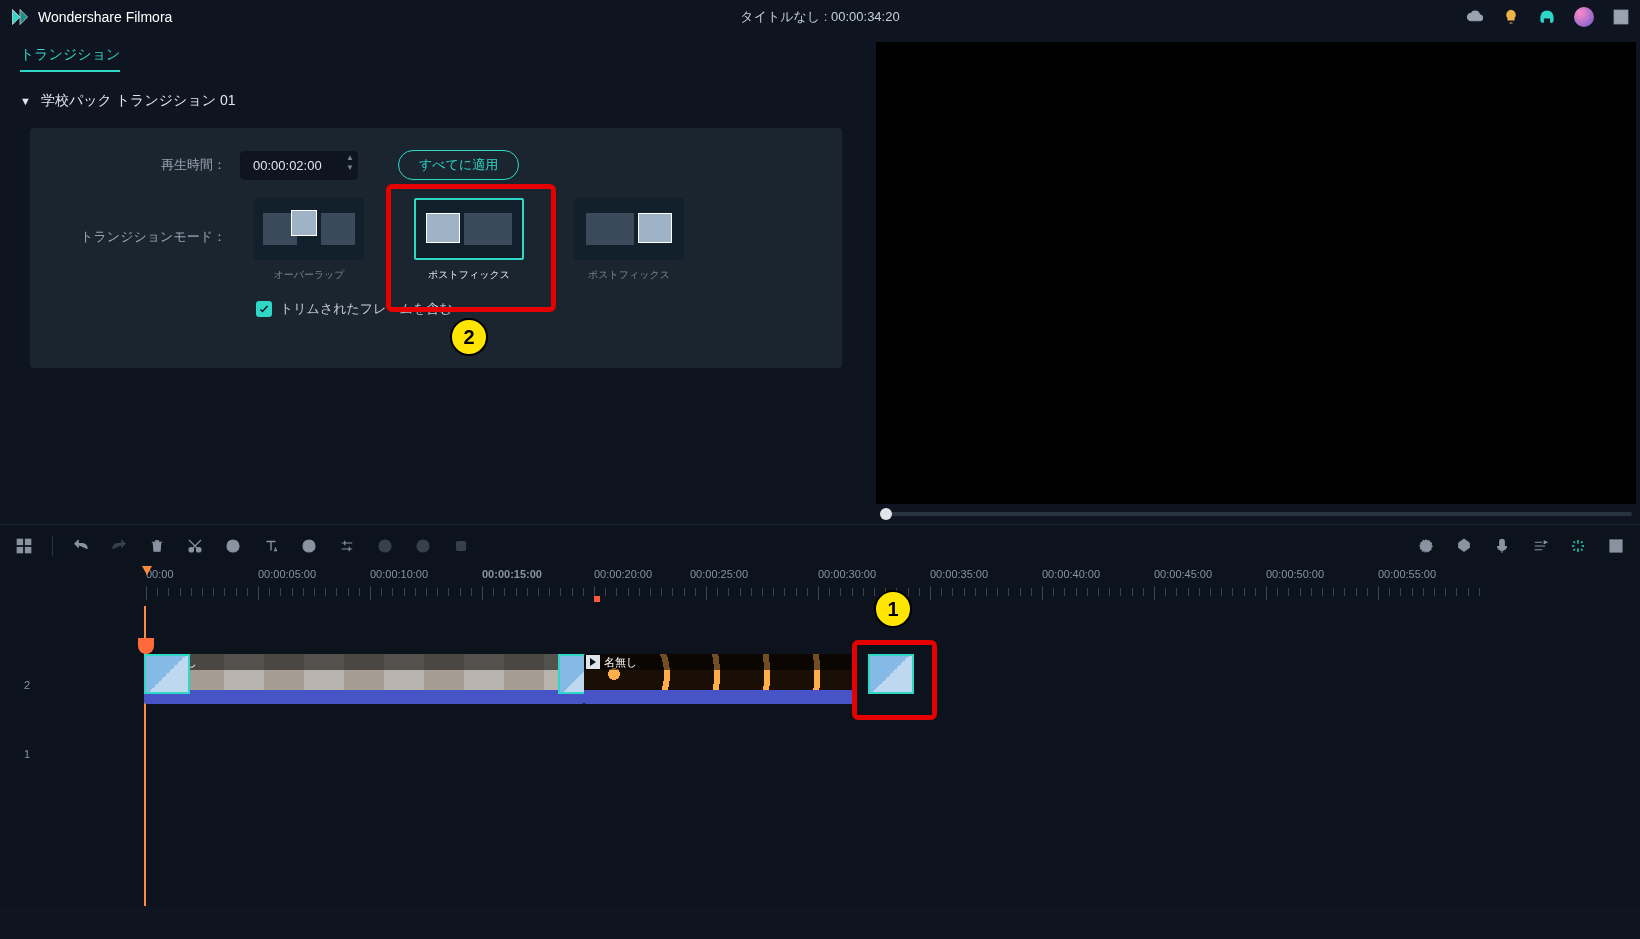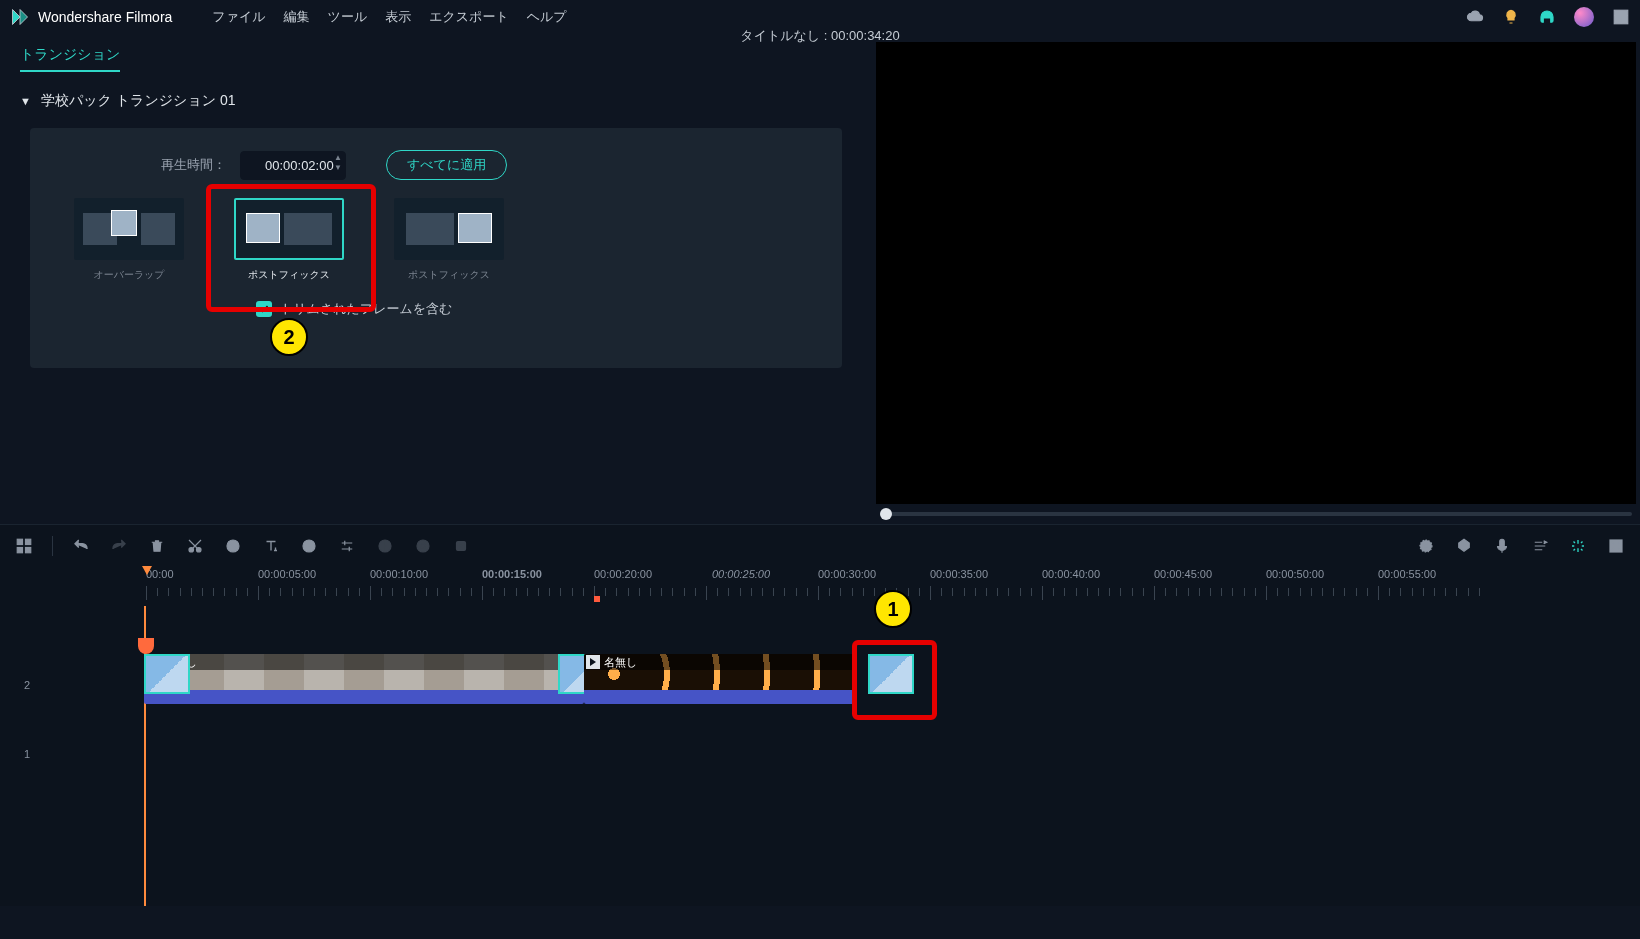--- a/index.html
+++ b/index.html
@@ -5,36 +5,36 @@
   * { box-sizing: border-box; margin: 0; padding: 0; font-family: "Hiragino Sans", "Meiryo", sans-serif; }
   body { background: #0e1521; color: #c5ccd4; font-size: 13px; width: 1640px; height: 939px; overflow: hidden; }
   
   
   .menubar { height: 34px; background: #0e1521; display:flex; align-items:center; padding: 0 10px; }
   .logo { width: 20px; height: 20px; margin-right: 8px; display:flex; align-items:center; justify-content:center; }
   .logo svg { width:20px; height:20px; }
   .app-name { color:#fff; font-size:14px; font-weight:500; margin-right: 40px; }
   .menu-items { display:flex; gap: 18px; }
   .menu-items span { color:#c5ccd4; cursor:pointer; }
-  .title-center { position:absolute; left:50%; transform:translateX(-50%); color:#c5ccd4; font-size:13px; top:8px;margin-top:19px; }
+  .title-center { position:absolute; left:50%; transform:translateX(-50%); color:#c5ccd4; font-size:13px; top:8px; }
   .menubar-right { margin-left:auto; display:flex; gap: 18px; align-items:center; }
   .menubar-right .ico { width:18px; height:18px; display:flex; align-items:center; justify-content:center; color:#9aa3b0; cursor:pointer; }
   .avatar { width:20px; height:20px; border-radius:50%; background: radial-gradient(circle at 30% 30%, #ff8ac9, #6a5acd); }
   
   
   .workspace { display:flex; height: 490px; }
   .left-panel { width: 872px; background:#0e1521; display:flex; flex-direction:column; }
   .tab-row { padding: 12px 20px 0 20px; }
   .tab { color:#2fd7c7; font-size:14px; border-bottom:2px solid #2fd7c7; padding-bottom:6px; display:inline-block; }
   .section-header { padding: 20px 20px 10px 20px; display:flex; align-items:center; color:#e0e5ea; font-size:14px; }
   .section-header .caret { margin-right:10px; font-size:11px; }
   .properties-card { margin: 8px 30px 0 30px; background:#1b2530; border-radius:4px; padding: 22px 30px 50px 30px; position:relative; }
   .prop-row { display:flex; align-items:center; margin-bottom: 18px; }
   .prop-label { width: 180px; text-align:right; color:#9aa3b0; padding-right: 14px; }
-  .time-input { background:#0e1521; border:1px solid #0e1521; color:#e0e5ea; padding:6px 34px 6px 24px; border-radius:4px; width:106px; position:relative; }
+  .time-input { background:#0e1521; border:1px solid #0e1521; color:#e0e5ea; padding:6px 34px 6px 12px; border-radius:4px; width:118px; position:relative; }
   .spinbox { position:relative; display:inline-block; }
   .spin-btns { position:absolute; right:4px; top:2px; display:flex; flex-direction:column; }
   .spin-btns div { font-size:8px; line-height:10px; color:#7a838f; cursor:pointer; }
   .apply-all-btn { margin-left: 40px; border:1.5px solid #2fd7c7; color:#2fd7c7; background:transparent; padding:5px 20px; border-radius:16px; cursor:pointer; font-size:13px; }
   .mode-options { display:flex; gap: 50px; margin-left: 14px; }
   .mode-opt { display:flex; flex-direction:column; align-items:center; cursor:pointer; }
   .mode-thumb { width:110px; height:62px; background:#12202c; border-radius:2px; display:flex; align-items:center; justify-content:center; margin-bottom:8px; position:relative; }
   .mode-opt.selected .mode-thumb { border:2px solid #2fd7c7; }
   .mode-opt .mode-label { color:#7a838f; font-size:10px; }
   .mode-opt.selected .mode-label { color:#e0e5ea; }
@@ -105,28 +105,20 @@
 <body>
 
 <div class="menubar">
   <div class="logo">
     <svg viewBox="0 0 24 24">
         <path d="M3 3 L12 12 L3 21 Z" fill="#2fd7c7"></path>
         <path d="M12 3 L21 12 L12 21 Z" fill="#1a8f85"></path>
       </svg>
   </div>
   <span class="app-name">Wondershare Filmora</span>
-  <div class="menu-items">
-    <span>ファイル</span>
-    <span>編集</span>
-    <span>ツール</span>
-    <span>表示</span>
-    <span>エクスポート</span>
-    <span>ヘルプ</span>
-  </div>
   <div class="title-center">タイトルなし : 00:00:34:20</div>
   <div class="menubar-right">
     <div class="ico">
         <svg viewBox="0 0 24 24" fill="none">
           <path d="M7 17a5 5 0 010-10 6 6 0 0111 2 4 4 0 010 8H7z" stroke-width="1.6"></path>
         </svg>
       </div>
     <div class="ico" style="color:#f0b54a">
         <svg viewBox="0 0 24 24" fill="none">
           <path d="M12 3a6 6 0 00-4 10v3h8v-3a6 6 0 00-4-10zM10 20h4" stroke-width="1.6"></path>
@@ -160,20 +152,21 @@
         <div class="spinbox">
           <div class="time-input">00:00:02:00</div>
           <div class="spin-btns">
             <div>▲</div>
             <div>▼</div>
           </div>
         </div>
         <button class="apply-all-btn">すべてに適用</button>
       </div>
       <div class="prop-row" style="align-items:flex-start">
+        <div class="prop-label" style="padding-top:30px">トランジションモード：</div>
         <div class="mode-options">
           <div class="mode-opt">
             <div class="mode-thumb">
               <div class="mode-graphic">
                   <div class="block" style="width:34px"></div>
                   <div class="block bright" style="width:26px;height:26px;position:relative;top:-3px;left:-10px"></div>
                   <div class="block" style="width:34px;margin-left:-10px"></div>
                 </div>
             </div>
             <div class="mode-label">オーバーラップ</div>
@@ -391,21 +384,21 @@
       <div class="tick long" style="left: 454px;"></div>
       <div class="tick" style="left: 465.2px;"></div>
       <div class="tick" style="left: 476.4px;"></div>
       <div class="tick" style="left: 487.6px;"></div>
       <div class="tick" style="left: 498.8px;"></div>
       <div class="tick" style="left: 510px;"></div>
       <div class="tick" style="left: 521.2px;"></div>
       <div class="tick" style="left: 532.4px;"></div>
       <div class="tick" style="left: 543.6px;"></div>
       <div class="tick" style="left: 554.8px;"></div>
-      <div class="major" style="left: 572px; font-style: italic;">00:00:25:00</div>
+      <div class="major" style="left: 550px;">00:00:25:00</div>
       <div class="tick long" style="left: 566px;"></div>
       <div class="tick" style="left: 577.2px;"></div>
       <div class="tick" style="left: 588.4px;"></div>
       <div class="tick" style="left: 599.6px;"></div>
       <div class="tick" style="left: 610.8px;"></div>
       <div class="tick" style="left: 622px;"></div>
       <div class="tick" style="left: 633.2px;"></div>
       <div class="tick" style="left: 644.4px;"></div>
       <div class="tick" style="left: 655.6px;"></div>
       <div class="tick" style="left: 666.8px;"></div>

